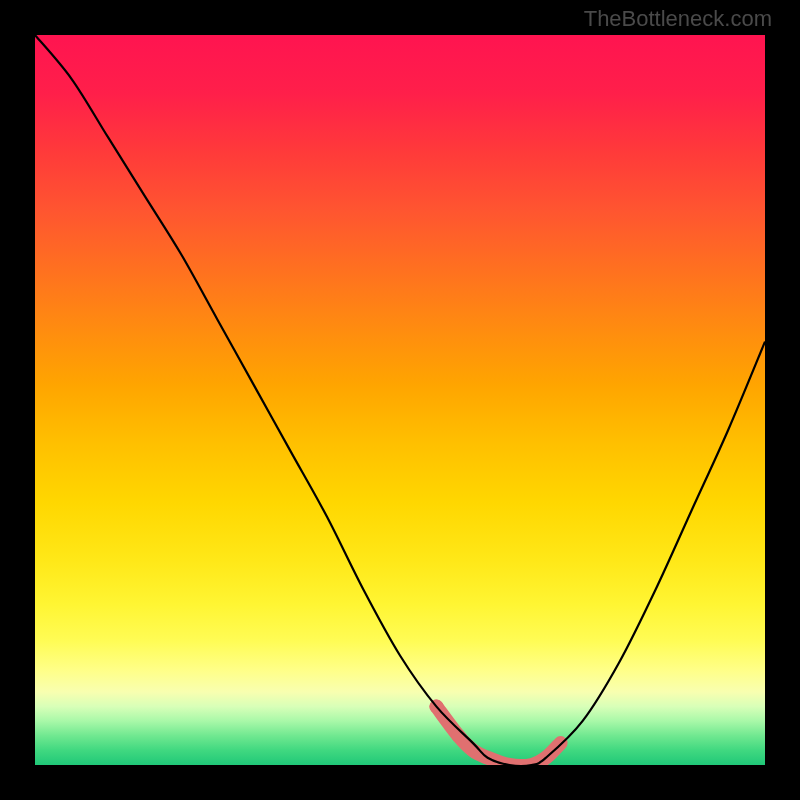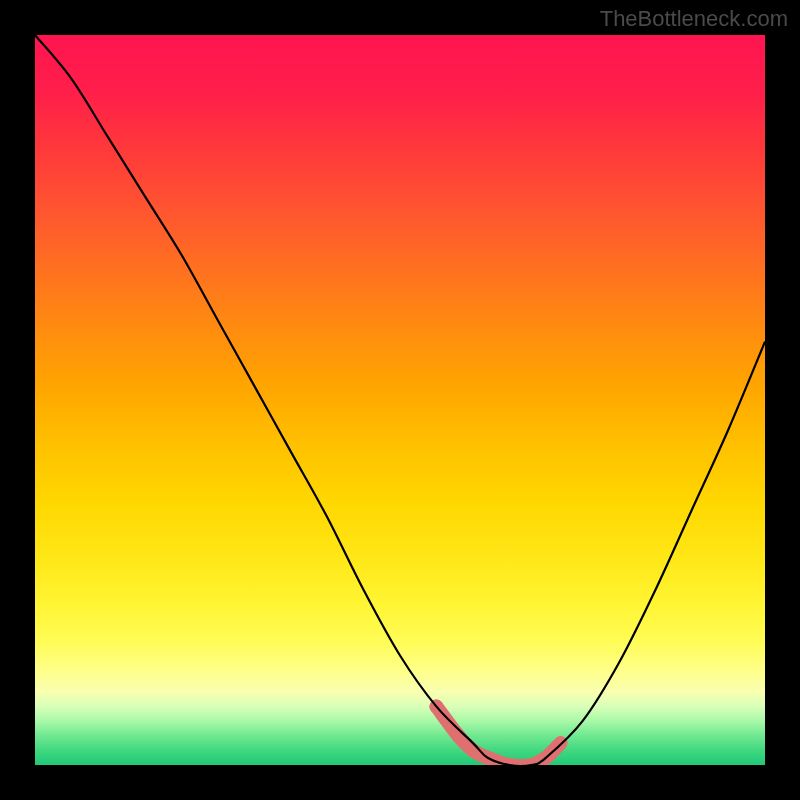--- a/index.html
+++ b/index.html
@@ -7,21 +7,21 @@
     width: 800px;
     height: 800px;
     background: #000;
     position: relative;
     font-family: Arial, sans-serif;
     overflow: hidden;
   }
   .watermark {
     position: absolute;
     top: 6px;
-    right: 12px;
+    right: 28px;
     color: #4a4a4a;
     font-size: 22px;
     font-weight: 500;
     z-index: 10;
   }
   .plot-area {
     position: absolute;
     left: 35px;
     top: 35px;
     width: 730px;

